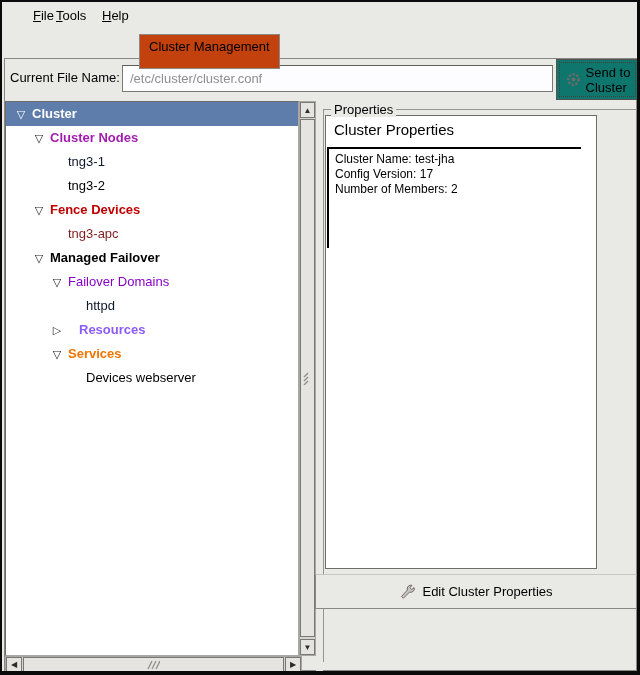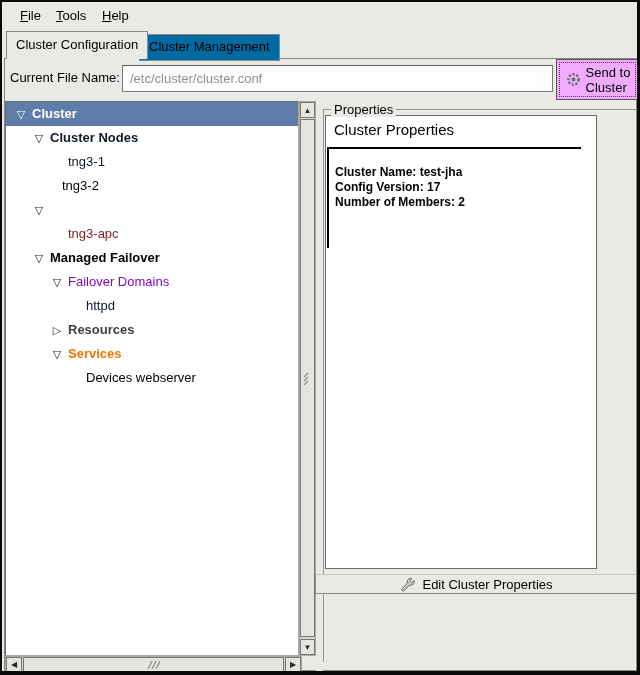--- a/index.html
+++ b/index.html
@@ -12,31 +12,31 @@
     font-size:13px;color:#000;overflow:hidden;
   }
   
   .menubar{position:absolute;left:0;top:0;width:100%;height:28px;}
   .menu-item{position:absolute;top:4px;height:20px;line-height:20px;padding:0 6px;cursor:default;}
   .menu-item .accel{text-decoration:underline;}
   
   .nb-body{position:absolute;left:2px;top:56px;width:633px;height:613px;border:1px solid #8a8884;}
   .tab{position:absolute;border:1px solid #8a8884;text-align:center;white-space:nowrap;cursor:default;}
   .tab-active{left:4px;top:29px;height:28px;line-height:26px;padding:0 9px;background:#e9e9e6;border-bottom:none;z-index:3;}
-  .tab-inactive{left:137px;top:32px;height:27px;line-height:23px;padding:0 9px;background:#0369a1;z-index:2;}
+  .tab-inactive{left:137px;top:32px;height:35px;line-height:23px;padding:0 9px;background:#c2410c;z-index:2;}
   
   .file-label{position:absolute;left:8px;top:68px;}
   .file-entry{
     position:absolute;left:120px;top:63px;width:431px;height:27px;
     background:#fdfdff;border:1px solid #7a7874;border-top-color:#5f5d59;
     color:#8e8e8e;font-family:"Liberation Sans","DejaVu Sans",sans-serif;font-size:13px;padding:0 7px;
   }
   .send-btn{
     position:absolute;left:554px;top:57px;width:83px;height:41px;
-    background:#f0abfc;border:1px solid #55534f;
+    background:#0f766e;border:1px solid #55534f;
     outline:1px dotted #44423e;outline-offset:-4px;
     display:flex;align-items:center;justify-content:center;gap:4px;cursor:default;
   }
   .send-btn .txt{text-align:left;line-height:15px;}
   
   .tree-panel{
     position:absolute;left:3px;top:99px;width:294px;height:555px;
     background:#fff;border:1px solid #6e6c68;border-bottom-color:#a9a7a3;border-right-color:#a9a7a3;
     overflow:hidden;
   }
@@ -58,43 +58,42 @@
     display:flex;align-items:center;justify-content:center;cursor:default;}
   .paned{position:absolute;left:314px;top:99px;width:7px;height:572px;background:#e9e9e6;}
   
   .props-frame{position:absolute;left:321px;top:107px;width:316px;height:553px;
     border:1px solid #96948f;border-bottom:none;}
   .props-frame-label{position:absolute;left:329px;top:100px;background:#e9e9e6;padding:0 3px;z-index:2;}
   .props-white{position:absolute;left:323px;top:113px;width:272px;height:454px;
     background:#fff;border:1px solid #6e6c68;overflow:hidden;}
   .props-title{position:absolute;left:8px;top:5px;font-size:15px;}
   .prop-box{position:absolute;left:1px;top:31px;width:254px;height:101px;
-    border-top:2px solid #000;border-left:2px solid #000;padding:16px 0 0 6px;font-weight:bold;}
+    border-top:2px solid #000;border-left:2px solid #000;padding:3px 0 0 6px;}
   .prop-line{font-size:12px;line-height:15px;white-space:nowrap;}
   .edit-btn{
-    position:absolute;left:313px;top:572px;width:322px;height:20px;
+    position:absolute;left:313px;top:572px;width:322px;height:35px;
     background:#e9e9e6;border:1px solid #8a8884;border-top-color:#c9c7c2;
     display:flex;align-items:center;justify-content:center;gap:6px;cursor:default;
   }
   .icon{display:inline-flex;align-items:center;justify-content:center;}
 </style>
 </head>
 <body>
 
 <div class="window">
 
   <div class="menubar">
-    <div class="menu-item" style="left:12px;"><span class="accel">F</span><span>ile</span></div>
+    <div class="menu-item" style="left:25px;"><span class="accel">F</span><span>ile</span></div>
     <div class="menu-item" style="left:48px;"><span class="accel">T</span><span>ools</span></div>
     <div class="menu-item" style="left:94px;"><span class="accel">H</span><span>elp</span></div>
   </div>
 
   <div class="nb-body"></div>
 
-  <div class="tab tab-active">Cluster Configuration</div>
   <div class="tab tab-inactive">Cluster Management</div>
 
   <div class="file-label">Current File Name:</div>
   <input class="file-entry" readonly="" value="/etc/cluster/cluster.conf" style="">
   <div class="send-btn">
     <span class="icon">
       <svg width="17" height="17" viewBox="0 0 17 17">
         <circle cx="8.5" cy="8.5" r="5.2" fill="none" stroke="#6e6c68" stroke-width="2.4" stroke-dasharray="2.2 1.6"></circle>
         <circle cx="8.5" cy="8.5" r="1.9" fill="#6e6c68"></circle>
       </svg>
@@ -105,52 +104,53 @@
     </span>
   </div>
 
   <div class="tree-panel">
       <div class="tree-row" style="background: rgb(95, 125, 170);">
         <span class="expander" style="left: 8px; color: rgb(255, 255, 255);">▽</span>
         <span class="tree-label" style="left: 26px; color: rgb(255, 255, 255); font-weight: bold;">Cluster</span>
       </div>
       <div class="tree-row">
         <span class="expander" style="left: 26px;">▽</span>
-        <span class="tree-label" style="left: 44px; color: #0f172a; font-weight: bold;">Cluster Nodes</span>
+        <span class="tree-label" style="left: 44px; color: #a21caf; font-weight: bold;">Cluster Nodes</span>
       </div>
       <div class="tree-row">
         <span class="expander" style="left: 44px;"></span>
         <span class="tree-label" style="left: 62px; color: #0f172a;">tng3-1</span>
       </div>
       <div class="tree-row">
         <span class="expander" style="left: 44px;"></span>
-        <span class="tree-label" style="left: 56px; color: rgb(0, 0, 0); text-align: center;">tng3-2</span>
+        <span class="tree-label" style="left: 62px; color: rgb(0, 0, 0); text-align: center;">tng3-2</span>
       </div>
       <div class="tree-row">
         <span class="expander" style="left: 26px;">▽</span>
+        <span class="tree-label" style="left: 44px; color: rgb(192, 0, 0); font-weight: bold;">Fence Devices</span>
       </div>
       <div class="tree-row">
         <span class="expander" style="left: 44px;"></span>
         <span class="tree-label" style="left: 62px; color: #7f1d1d;">tng3-apc</span>
       </div>
       <div class="tree-row">
         <span class="expander" style="left: 26px;">▽</span>
         <span class="tree-label" style="left: 44px; color: rgb(0, 0, 0); font-weight: bold;">Managed Failover</span>
       </div>
       <div class="tree-row">
         <span class="expander" style="left: 44px;">▽</span>
         <span class="tree-label" style="left: 62px; color: rgb(135, 0, 200); font-weight: normal;">Failover Domains</span>
       </div>
       <div class="tree-row">
         <span class="expander" style="left: 62px;"></span>
         <span class="tree-label" style="left: 80px; color: #0f172a;">httpd</span>
       </div>
       <div class="tree-row">
         <span class="expander" style="left: 44px;">▷</span>
-        <span class="tree-label" style="left: 62px; color: #404040; font-weight: bold;">Resources</span>
+        <span class="tree-label" style="left: 73px; color: #8b5cf6; font-weight: bold;">Resources</span>
       </div>
       <div class="tree-row">
         <span class="expander" style="left: 44px;">▽</span>
         <span class="tree-label" style="left: 62px; color: rgb(239, 117, 0); font-weight: bold;">Services</span>
       </div>
       <div class="tree-row">
         <span class="expander" style="left: 62px;"></span>
         <span class="tree-label" style="left: 80px; color: rgb(0, 0, 0);">Devices webserver</span>
       </div>
     </div>

